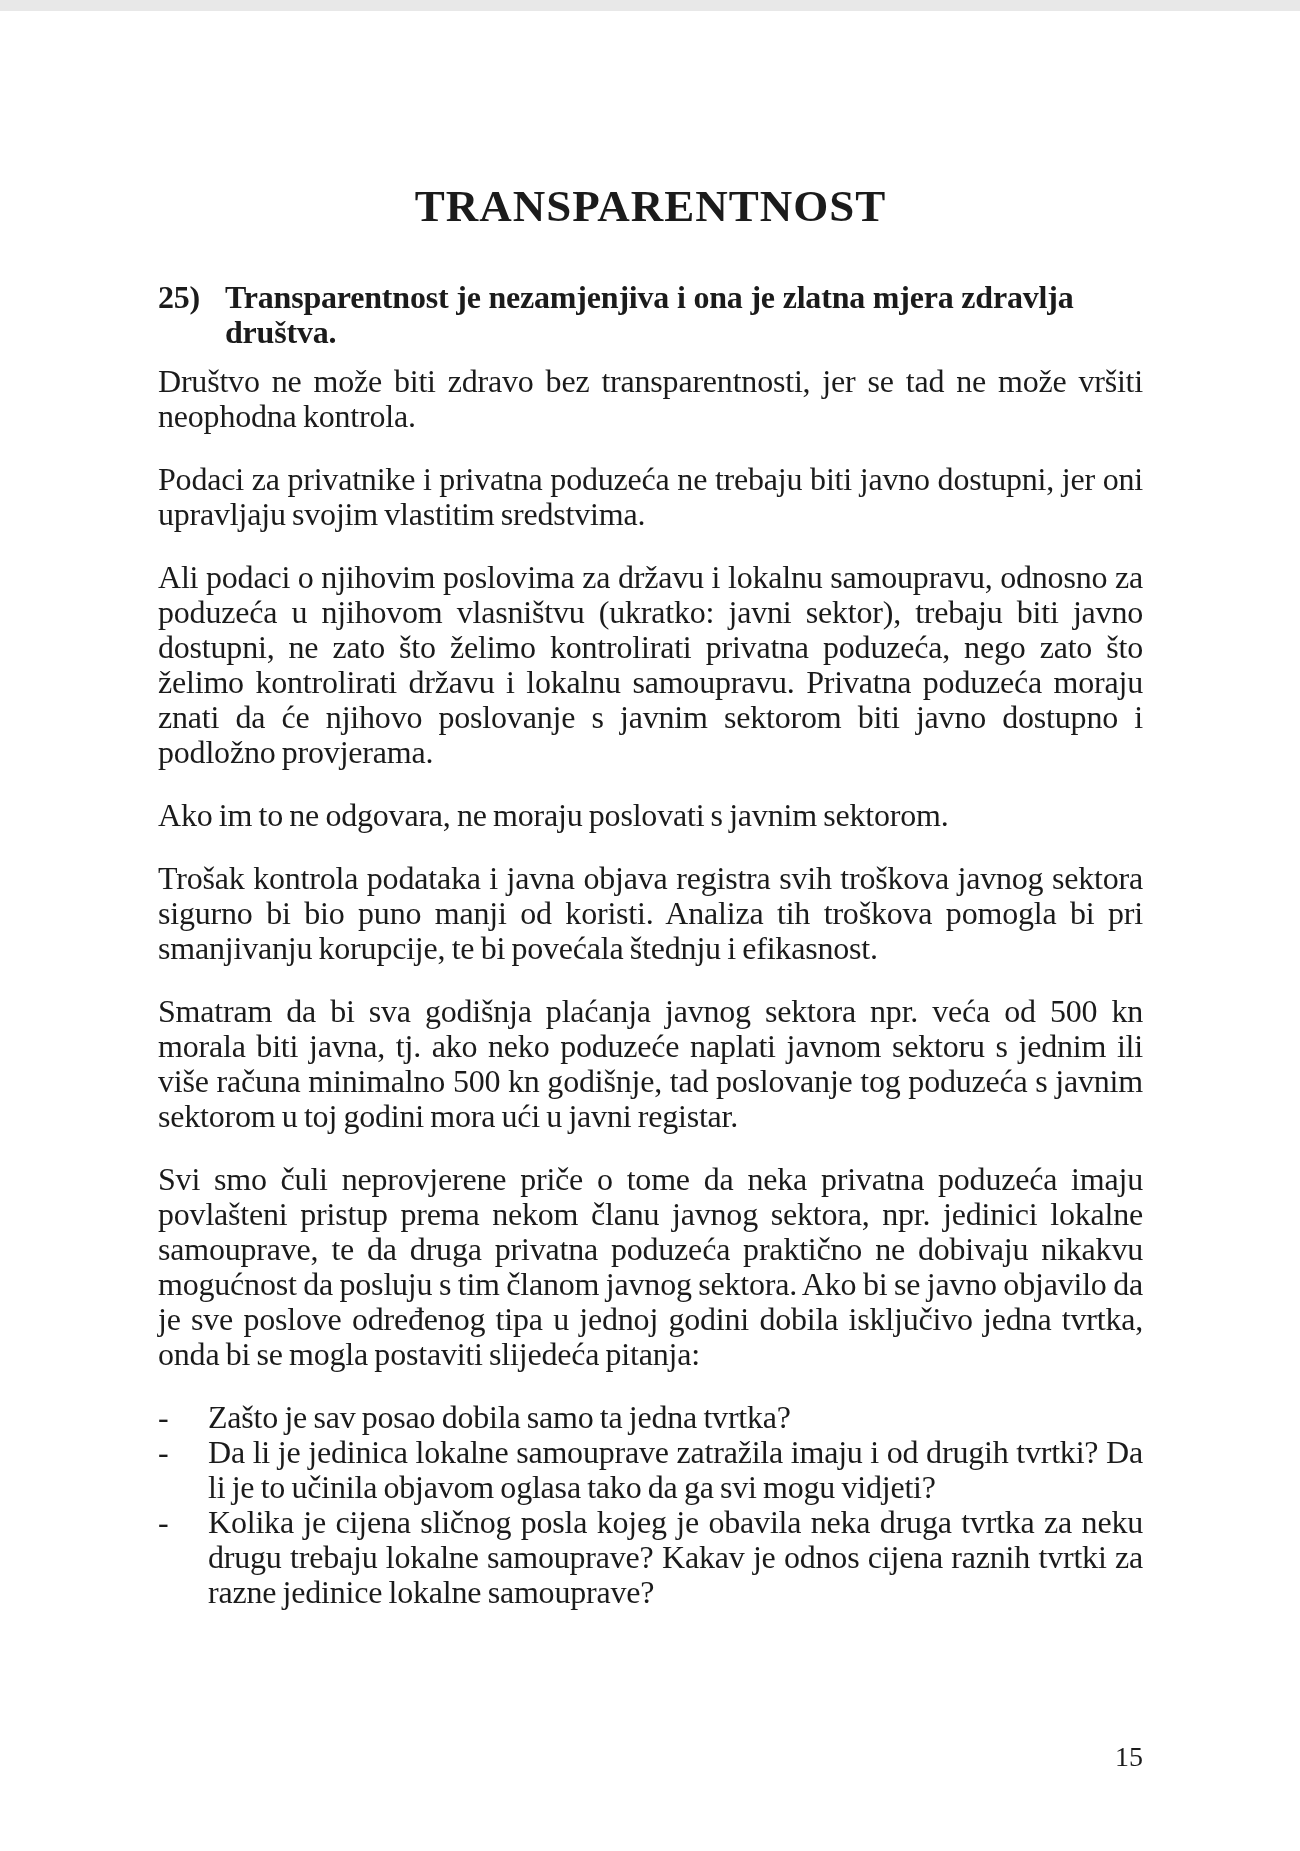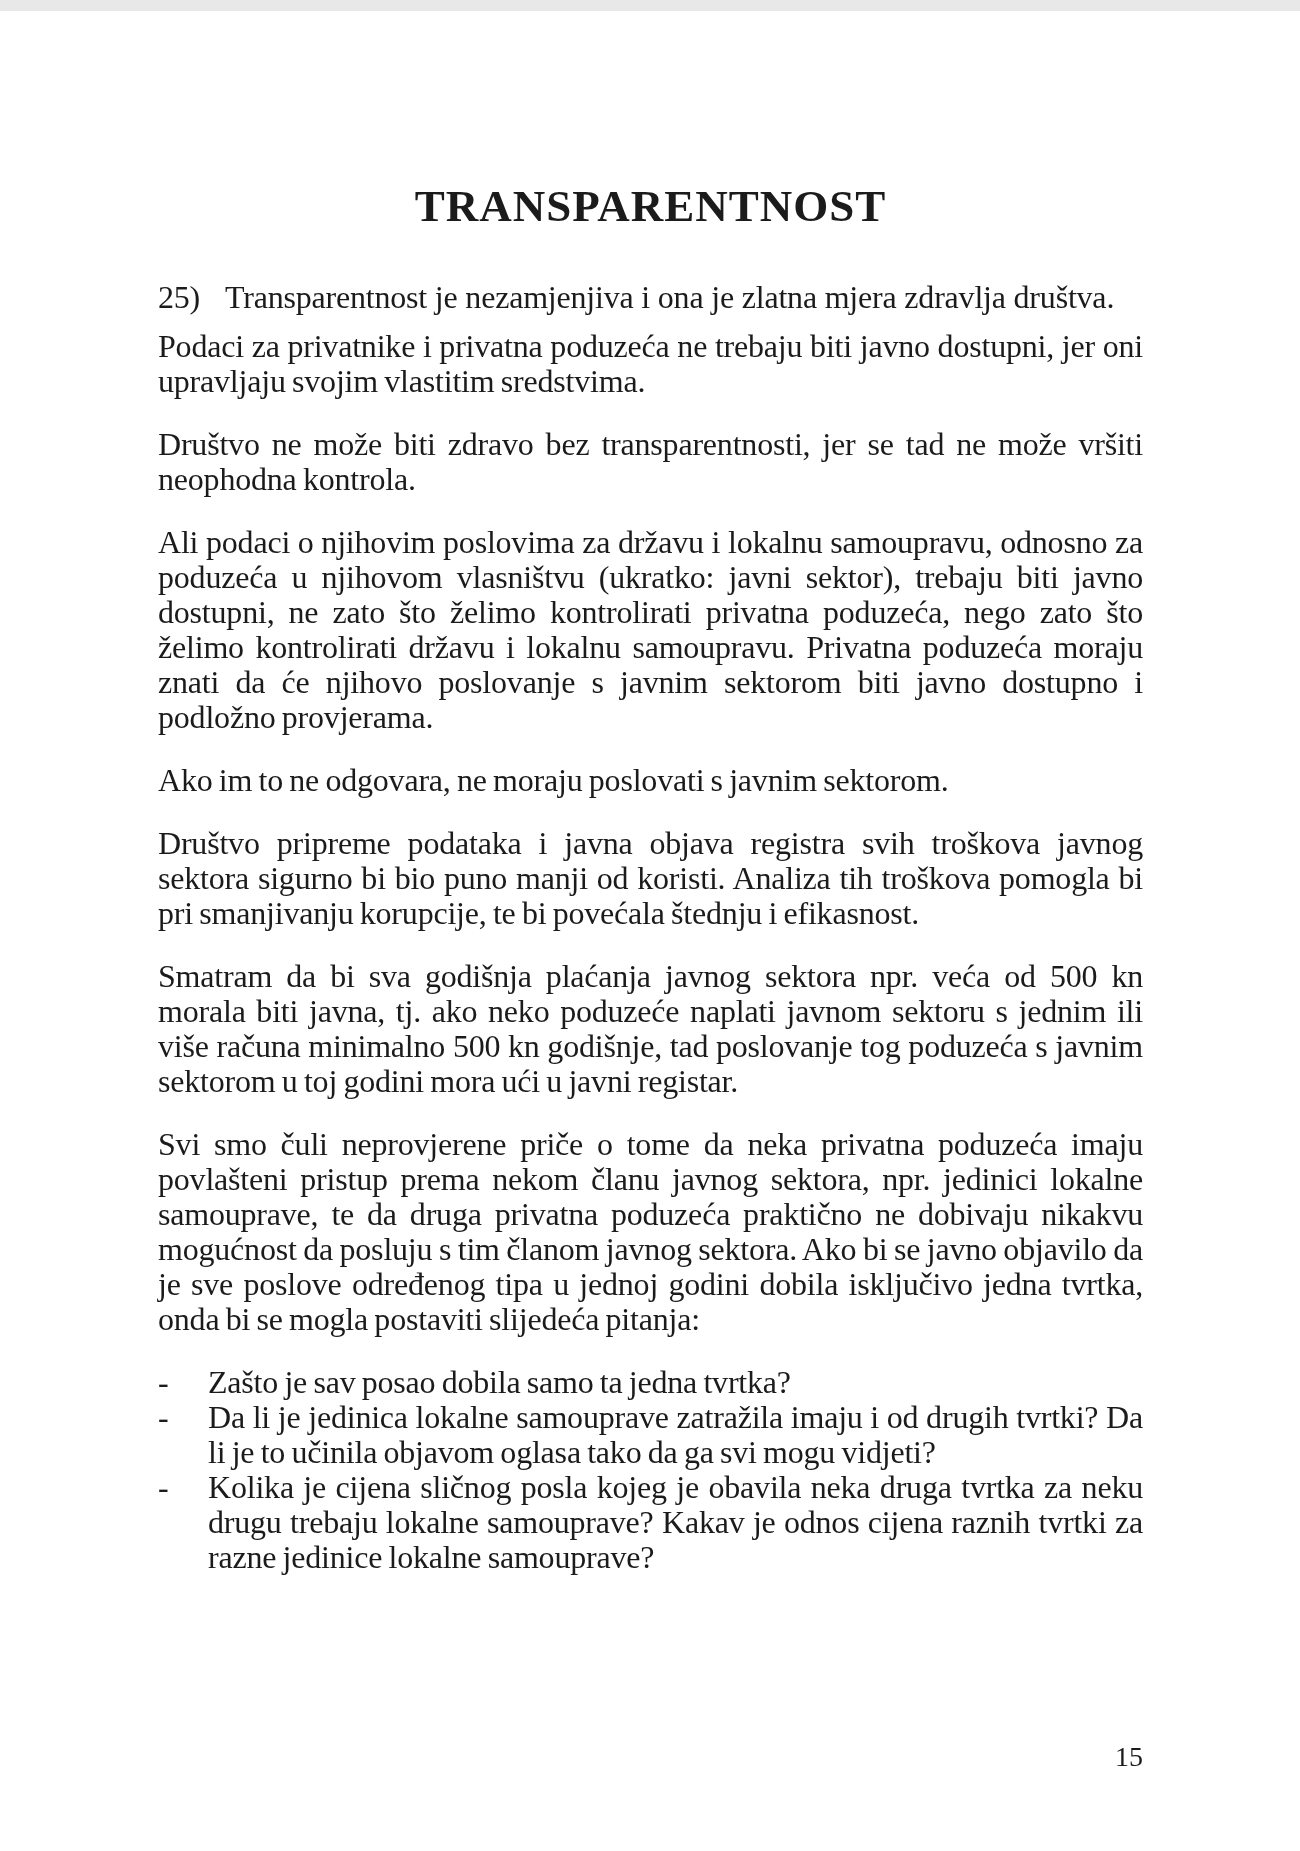--- a/index.html
+++ b/index.html
@@ -28,21 +28,21 @@
     text-align: center;
     font-size: 45px;
     line-height: 52px;
     font-weight: bold;
     letter-spacing: 1px;
     white-space: nowrap;
   }
   .heading {
     font-size: 32px;
     line-height: 35px;
-    font-weight: normal;
+    font-weight: bold;
     margin: 0 0 14px 0;
     padding-left: 67px;
     text-align: left;
     letter-spacing: -0.2px;
   }
   .heading .num {
     display: inline-block;
     width: 67px;
     margin-left: -67px;
   }
@@ -88,25 +88,25 @@
 </head>
 <body>
 
 <div class="page">
   <div class="content">
 
     <h1 class="title">TRANSPARENTNOST</h1>
 
     <p class="heading"><span class="num">25)</span><span>Transparentnost je nezamjenjiva i ona je zlatna mjera zdravlja društva.</span></p>
 
+    <p class="body">Društvo ne može biti zdravo bez transparentnosti, jer se tad ne može vršiti neophodna kontrola.</p>
     <p class="body">Podaci za privatnike i privatna poduzeća ne trebaju biti javno dostupni, jer oni upravljaju svojim vlastitim sredstvima.</p>
-    <p class="body">Društvo ne može biti zdravo bez transparentnosti, jer se tad ne može vršiti neophodna kontrola.</p>
     <p class="body">Ali podaci o njihovim poslovima za državu i lokalnu samoupravu, odnosno za poduzeća u njihovom vlasništvu (ukratko: javni sektor), trebaju biti javno dostupni, ne zato što želimo kontrolirati privatna poduzeća, nego zato što želimo kontrolirati državu i lokalnu samoupravu. Privatna poduzeća moraju znati da će njihovo poslovanje s javnim sektorom biti javno dostupno i podložno provjerama.</p>
     <p class="body">Ako im to ne odgovara, ne moraju poslovati s javnim sektorom.</p>
-    <p class="body">Društvo pripreme podataka i javna objava registra svih troškova javnog sektora sigurno bi bio puno manji od koristi. Analiza tih troškova pomogla bi pri smanjivanju korupcije, te bi povećala štednju i efikasnost.</p>
+    <p class="body">Trošak kontrola podataka i javna objava registra svih troškova javnog sektora sigurno bi bio puno manji od koristi. Analiza tih troškova pomogla bi pri smanjivanju korupcije, te bi povećala štednju i efikasnost.</p>
     <p class="body">Smatram da bi sva godišnja plaćanja javnog sektora npr. veća od 500 kn morala biti javna, tj. ako neko poduzeće naplati javnom sektoru s jednim ili više računa minimalno 500 kn godišnje, tad poslovanje tog poduzeća s javnim sektorom u toj godini mora ući u javni registar.</p>
     <p class="body">Svi smo čuli neprovjerene priče o tome da neka privatna poduzeća imaju povlašteni pristup prema nekom članu javnog sektora, npr. jedinici lokalne samouprave, te da druga privatna poduzeća praktično ne dobivaju nikakvu mogućnost da posluju s tim članom javnog sektora. Ako bi se javno objavilo da je sve poslove određenog tipa u jednoj godini dobila isključivo jedna tvrtka, onda bi se mogla postaviti slijedeća pitanja:</p>
 
     <ul class="questions">
       <li><span class="dash">-</span><span>Zašto je sav posao dobila samo ta jedna tvrtka?</span></li>
       <li><span class="dash">-</span><span>Da li je jedinica lokalne samouprave zatražila imaju i od drugih tvrtki? Da li je to učinila objavom oglasa tako da ga svi mogu vidjeti?</span></li>
       <li><span class="dash">-</span><span>Kolika je cijena sličnog posla kojeg je obavila neka druga tvrtka za neku drugu trebaju lokalne samouprave? Kakav je odnos cijena raznih tvrtki za razne jedinice lokalne samouprave?</span></li>
     </ul>
 
   </div>

